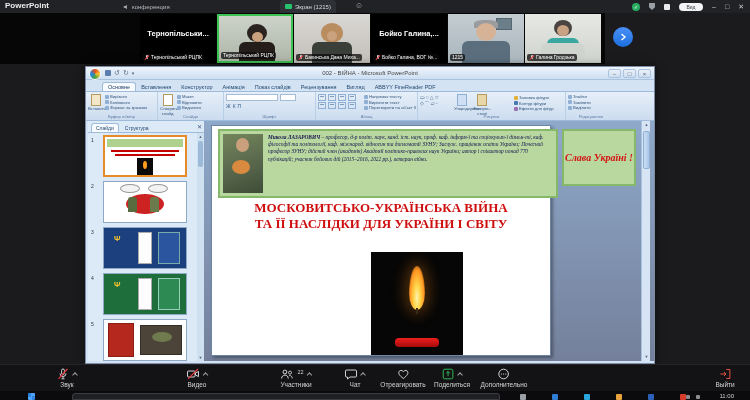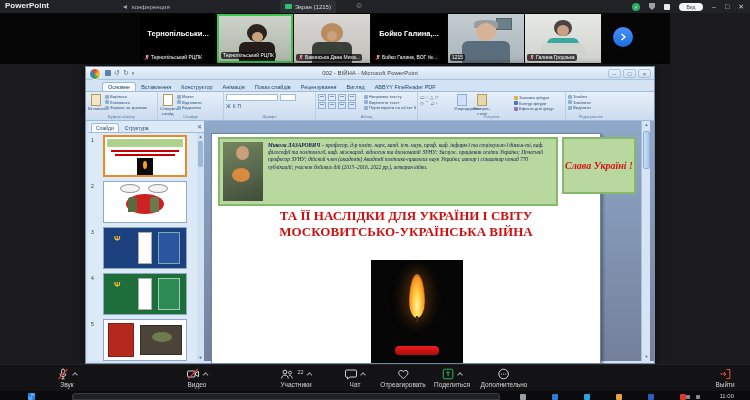--- a/index.html
+++ b/index.html
@@ -20,21 +20,21 @@
   .top-right { position:absolute; right:6px; top:0; height:13px; display:flex; align-items:center; gap:9px; }
   .g-check { width:8px; height:8px; border-radius:50%; background:#27ae60; color:#fff; font-size:5px;
     display:flex; align-items:center; justify-content:center; }
   .shield { width:6px; height:7px; background:#9aa0a6; clip-path:polygon(0 0,100% 0,100% 60%,50% 100%,0 60%); }
   .rec-sq { width:6px; height:6px; background:#e8eaed; border-radius:1px; }
   .view-pill { min-width:24px; height:8px; background:#f1f3f4; border-radius:4px; color:#3c4043;
     font-size:5px; display:flex; align-items:center; justify-content:center; padding:0 3px; }
   .winbtn { color:#c6c9ce; font-size:7px; line-height:13px; }
 
   
-  .strip { position:absolute; left:0; top:13px; width:670px; height:51px; background:#060607; }
+  .strip { position:absolute; left:0; top:13px; width:605px; height:51px; background:#060607; }
   .tile { position:absolute; top:1px; width:76px; height:49px; background:#000; overflow:hidden; }
   .tile.active { border:2px solid #3dc452; }
   .tile-name { position:absolute; left:0; top:15px; width:100%; text-align:center;
     font-size:7.5px; font-weight:bold; color:#fff; }
   .badge { position:absolute; left:2px; bottom:2px; max-width:71px; background:rgba(12,12,12,.75);
     color:#fff; font-size:5px; line-height:7px; padding:0 2px; border-radius:2px;
     display:flex; align-items:center; gap:2px; white-space:nowrap; overflow:hidden; }
   .mmic { position:relative; width:5px; height:6px; flex:0 0 auto; }
   .mmic::before { content:''; position:absolute; left:1.5px; top:0.5px; width:2px; height:4px;
     background:#ddd; border-radius:1px; }
@@ -108,21 +108,21 @@
   .t-flame { position:absolute; background:#ff9c20; border-radius:50%; }
   .t-soldier { position:absolute; width:9px; height:15px; border-radius:3px 3px 0 0; }
   .t-blob { position:absolute; background:#cc2222; border-radius:50%; }
   .t-bubble { position:absolute; background:#f3f3f3; border:1px solid #999; border-radius:50%; }
   .t-page { position:absolute; background:#fdfdfd; border:1px solid #aaa; }
   .t-trident { position:absolute; color:#f2c230; font-size:8px; font-weight:bold; }
 
   
   .slide-area { position:absolute; left:118px; top:54px; right:0; bottom:2px;
     background:linear-gradient(180deg,#8fa9ca,#74809b); }
-  .slide { position:absolute; left:7px; top:12px; width:390px; height:231px; background:#fff;
+  .slide { position:absolute; left:7px; top:4px; width:340px; height:231px; background:#fff;
     border:1px solid #6e86a6; box-shadow:2px 2px 3px rgba(0,0,0,.35); }
   .vscroll { position:absolute; right:4px; top:0; width:9px; bottom:0; background:#d6e4f4; border-left:1px solid #a9c3de; }
   .vscroll .varr { position:absolute; left:0; width:9px; height:8px; font-size:4px; text-align:center; color:#50617a; line-height:8px; }
   .vscroll .vth { position:absolute; left:1px; top:10px; width:7px; height:38px;
     background:linear-gradient(90deg,#cde0f4,#a9c6e6); border:1px solid #8fb0d4; border-radius:2px; }
 
   .bio-box { position:absolute; left:6px; top:3px; width:340px; height:69px; background:#b9d89f; border:2px solid #86b86a; }
   .bio-photo { position:absolute; left:3px; top:3px; width:40px; height:59px;
     background:linear-gradient(160deg,#74865c 0%,#55644a 60%,#3f4c38 100%); overflow:hidden; }
   .bio-photo .ph-head { position:absolute; left:13px; top:4px; width:13px; height:14px; border-radius:50%; background:#c9a07b; }
@@ -481,22 +481,22 @@
               <div class="ph-cat"></div>
             </div>
             <div class="bio-text"><b>Микола ЛАЗАРОВИЧ</b><span> – професор, д-р політ. наук, канд. іст. наук, проф. каф. інформ-ї та соціокульт-ї діяльн-ті, каф. філософії та політології, каф. міжнарод. відносин та дипломатії ЗУНУ; Заслуж. працівник освіти України; Почесний професор ЗУНУ; дійсний член (академік) Академії політико-правових наук України; автор і співавтор понад 770 публікацій; учасник бойових дій (2015–2016, 2022 рр.), ветеран війни.</span></div>
           </div>
 
           <div class="slava-box">
             <div class="slava-text">Слава Україні !</div>
           </div>
 
           <div class="slide-title">
+            <div>МОСКОВИТСЬКО-УКРАЇНСЬКА ВІЙНА</div>
             <div>ТА ЇЇ НАСЛІДКИ ДЛЯ УКРАЇНИ І СВІТУ</div>
-            <div>МОСКОВИТСЬКО-УКРАЇНСЬКА ВІЙНА</div>
           </div>
 
           <div class="candle-box">
             <div class="flame"></div>
             <div class="wick"></div>
             <div class="candle-bar"></div>
           </div>
         </div>
 
         <div class="vscroll">

